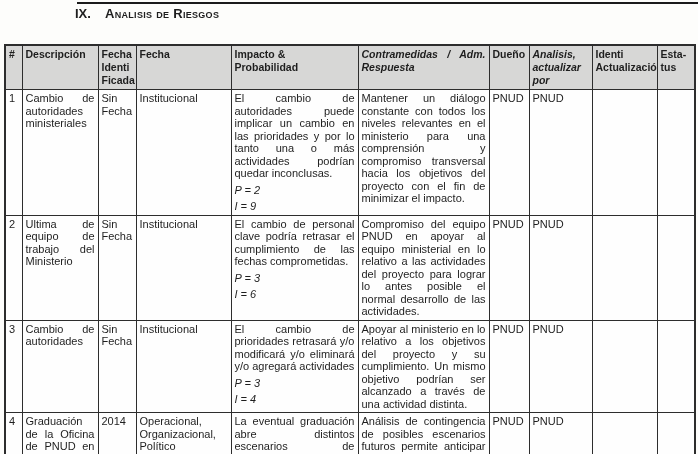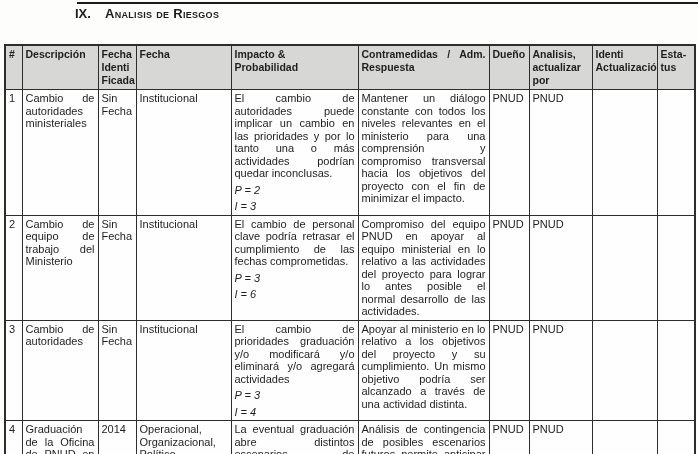--- a/index.html
+++ b/index.html
@@ -49,21 +49,21 @@
     overflow: hidden;
   }
   .risk th {
     background: #d7d7d6;
     font-size: 10.5px;
     line-height: 13px;
     font-weight: bold;
     text-align: left;
     white-space: pre-line;
   }
-  .risk th.jh { white-space: normal; text-align: justify; }
+  .risk th.jh { white-space: normal; text-align: justify; font-style: italic; }
   .risk td {
     font-size: 11px;
     line-height: 12.5px;
   }
   .just { text-align: justify; }
   .pline { margin-top: 4px; font-style: italic; }
   .h-head { height: 40px; }
   .h-r0 { height: 108px; }
   .h-r1 { height: 102px; }
   .h-r2 { height: 84px; }
@@ -113,55 +113,55 @@
     </thead>
     <tbody>
       <tr class="h-r0">
         <td>1</td>
         <td class="just">Cambio de autoridades ministeriales</td>
         <td>Sin Fecha</td>
         <td>Institucional</td>
         <td>
           <div class="just">El cambio de autoridades puede implicar un cambio en las prioridades y por lo tanto una o más actividades podrían quedar inconclusas.</div>
           <div class="pline">P = 2</div>
-          <div class="pline">I = 3</div>
+          <div class="pline">I = 9</div>
         </td>
         <td class="just">Mantener un diálogo constante con todos los niveles relevantes en el ministerio para una comprensión y compromiso transversal hacia los objetivos del proyecto con el fin de minimizar el impacto.</td>
         <td>PNUD</td>
         <td>PNUD</td>
         <td></td>
         <td></td>
       </tr>
       <tr class="h-r1">
         <td>2</td>
-        <td class="just">Cambio de equipo de trabajo del Ministerio</td>
+        <td class="just">Ultima de equipo de trabajo del Ministerio</td>
         <td>Sin Fecha</td>
         <td>Institucional</td>
         <td>
           <div class="just">El cambio de personal clave podría retrasar el cumplimiento de las fechas comprometidas.</div>
           <div class="pline">P = 3</div>
           <div class="pline">I = 6</div>
         </td>
         <td class="just">Compromiso del equipo PNUD en apoyar al equipo ministerial en lo relativo a las actividades del proyecto para lograr lo antes posible el normal desarrollo de las actividades.</td>
         <td>PNUD</td>
         <td>PNUD</td>
         <td></td>
         <td></td>
       </tr>
       <tr class="h-r2">
         <td>3</td>
         <td class="just">Cambio de autoridades</td>
         <td>Sin Fecha</td>
         <td>Institucional</td>
         <td>
-          <div class="just">El cambio de prioridades graduación y/o modificará y/o eliminará y/o agregará actividades</div>
+          <div class="just">El cambio de prioridades retrasará y/o modificará y/o eliminará y/o agregará actividades</div>
           <div class="pline">P = 3</div>
           <div class="pline">I = 4</div>
         </td>
-        <td class="just">Apoyar al ministerio en lo relativo a los objetivos del proyecto y su cumplimiento. Un mismo objetivo podría ser alcanzado a través de una actividad distinta.</td>
+        <td class="just">Apoyar al ministerio en lo relativo a los objetivos del proyecto y su cumplimiento. Un mismo objetivo podrían ser alcanzado a través de una actividad distinta.</td>
         <td>PNUD</td>
         <td>PNUD</td>
         <td></td>
         <td></td>
       </tr>
       <tr class="h-r3">
         <td>4</td>
         <td class="just">Graduación de la Oficina de PNUD en Chile</td>
         <td>2014</td>
         <td>Operacional, Organizacional, Político</td>

